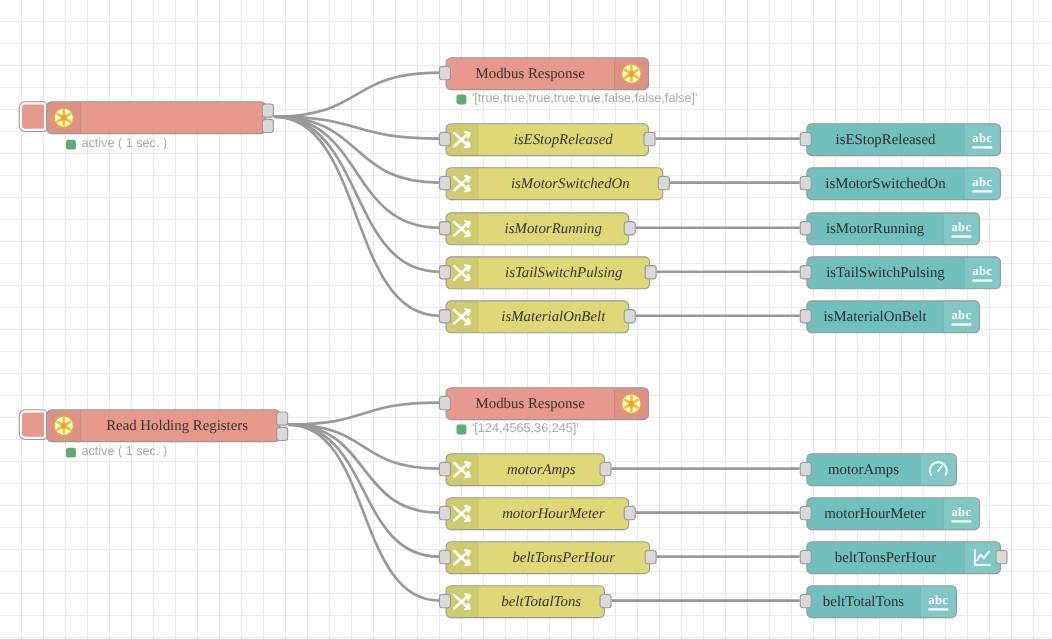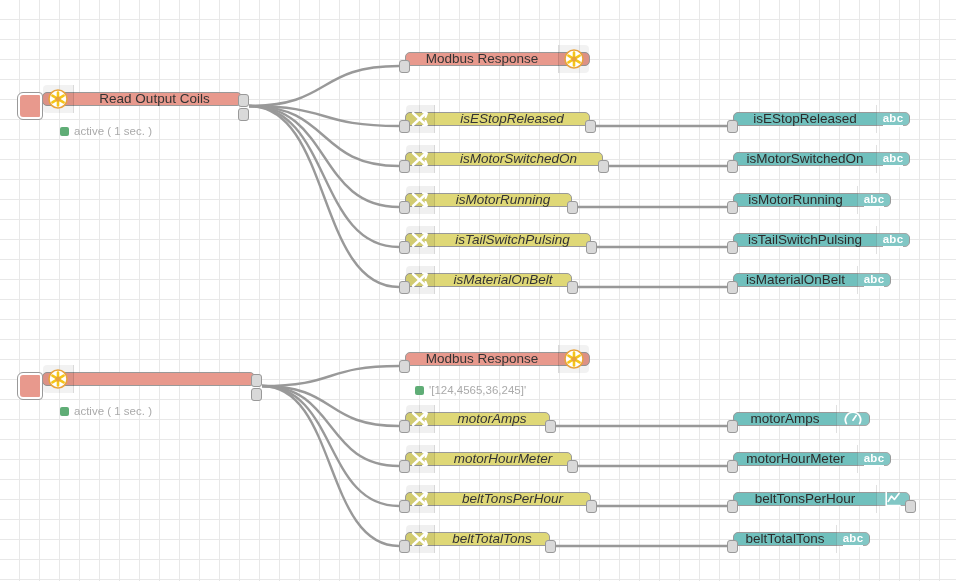--- a/index.html
+++ b/index.html
@@ -17,22 +17,23 @@
     background-size:20px 20px;
     background-position:-1px -1px;
   }
   #wires{position:absolute;left:0;top:0;width:956px;height:581px;pointer-events:none;}
   .node{
     position:absolute;
     box-sizing:border-box;
     border:1px solid #999999;
     border-radius:5px;
     display:flex;align-items:center;
-    height:14px;
+    height:30px;
     box-shadow:0 0 0 0 rgba(0,0,0,0);
+    font-family:Liberation Serif, serif;
   }
   .node .lbl{
     flex:1;
     font-size:13.5px;
     color:#333333;
     white-space:nowrap;
     padding:0 9px;
     line-height:28px;
   }
   
@@ -145,21 +146,20 @@
         <svg class="ic" width="20" height="20" viewBox="0 0 20 20">
           <circle cx="10" cy="10" r="9" fill="#ffffff" stroke="#e8a33d" stroke-width="1.6"></circle>
           <g stroke="#f5c518" stroke-width="2.6" stroke-linecap="round">
             <line x1="10" y1="3.5" x2="10" y2="16.5"></line>
             <line x1="4.4" y1="6.6" x2="15.6" y2="13.4"></line>
             <line x1="15.6" y1="6.6" x2="4.4" y2="13.4"></line>
           </g>
           <circle cx="10" cy="10" r="2.6" fill="#e8a33d"></circle>
         </svg>
       </div>
-      <div class="lbl">Read Output Coils</div>
     </div>
     <div class="status" style="left: 60px; top: 125px;">
       <span class="dot"></span>
       <span>active ( 1 sec. )</span>
     </div>
     <div class="port" style="left: 238px; top: 94px;"></div>
     <div class="port" style="left: 238px; top: 108px;"></div>
     <div class="node n-resp" style="left: 405px; top: 52px; width: 185px;">
       <div class="lbl">Modbus Response</div>
       <div class="iconbox-r">
@@ -168,20 +168,24 @@
           <g stroke="#f5c518" stroke-width="2.6" stroke-linecap="round">
             <line x1="10" y1="3.5" x2="10" y2="16.5"></line>
             <line x1="4.4" y1="6.6" x2="15.6" y2="13.4"></line>
             <line x1="15.6" y1="6.6" x2="4.4" y2="13.4"></line>
           </g>
           <circle cx="10" cy="10" r="2.6" fill="#e8a33d"></circle>
         </svg>
       </div>
     </div>
     <div class="port" style="left: 399px; top: 60px;"></div>
+    <div class="status" style="left: 415px; top: 84px;">
+      <span class="dot"></span>
+      <span>'[true,true,true,true,true,false,false,false]'</span>
+    </div>
     <div class="node n-func" style="left: 405px; top: 112px; width: 185px;">
       <div class="fnicon">
         <svg class="ic" width="20" height="20" viewBox="0 0 20 20">
           <g stroke="#ffffff" stroke-width="2.4" stroke-linecap="round" fill="none">
             <line x1="3" y1="4" x2="16" y2="16"></line>
             <line x1="16" y1="4" x2="3" y2="16"></line>
           </g>
           <path d="M13 3.2 L17 4.2 L15.6 8" stroke="#ffffff" stroke-width="2.1" fill="none" stroke-linecap="round" stroke-linejoin="round"></path>
           <path d="M13 16.8 L17 15.8 L15.6 12" stroke="#ffffff" stroke-width="2.1" fill="none" stroke-linecap="round" stroke-linejoin="round"></path>
         </svg>
@@ -291,20 +295,21 @@
         <svg class="ic" width="20" height="20" viewBox="0 0 20 20">
           <circle cx="10" cy="10" r="9" fill="#ffffff" stroke="#e8a33d" stroke-width="1.6"></circle>
           <g stroke="#f5c518" stroke-width="2.6" stroke-linecap="round">
             <line x1="10" y1="3.5" x2="10" y2="16.5"></line>
             <line x1="4.4" y1="6.6" x2="15.6" y2="13.4"></line>
             <line x1="15.6" y1="6.6" x2="4.4" y2="13.4"></line>
           </g>
           <circle cx="10" cy="10" r="2.6" fill="#e8a33d"></circle>
         </svg>
       </div>
+      <div class="lbl">Read Holding Registers</div>
     </div>
     <div class="status" style="left: 60px; top: 405px;">
       <span class="dot"></span>
       <span>active ( 1 sec. )</span>
     </div>
     <div class="port" style="left: 251px; top: 374px;"></div>
     <div class="port" style="left: 251px; top: 388px;"></div>
     <div class="node n-resp" style="left: 405px; top: 352px; width: 185px;">
       <div class="lbl">Modbus Response</div>
       <div class="iconbox-r">

